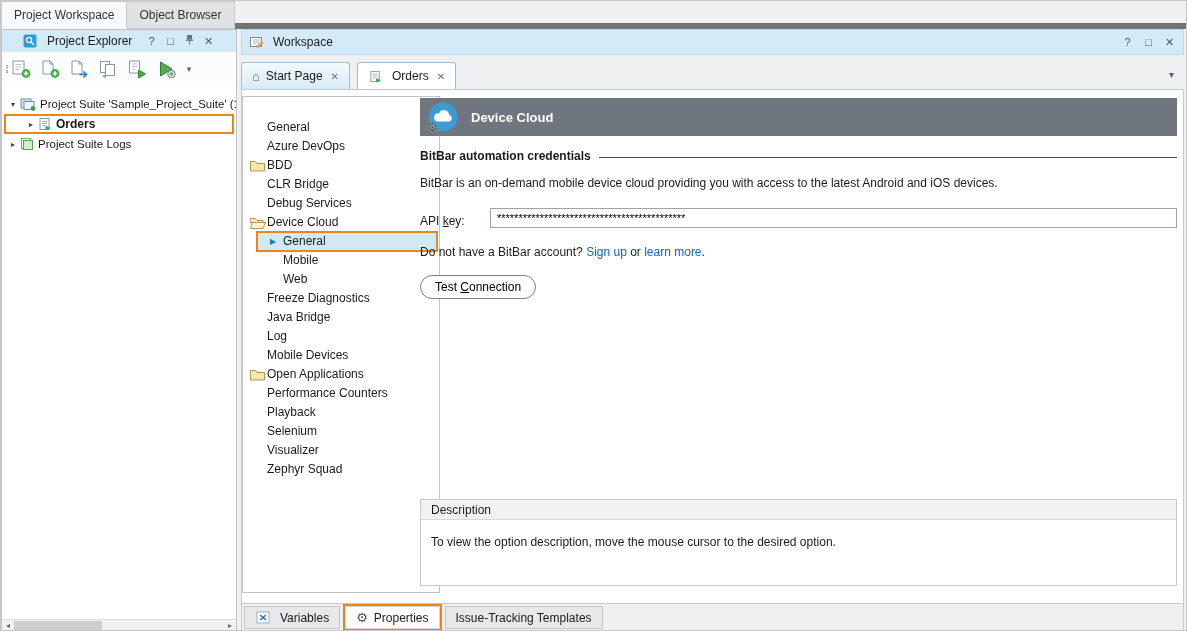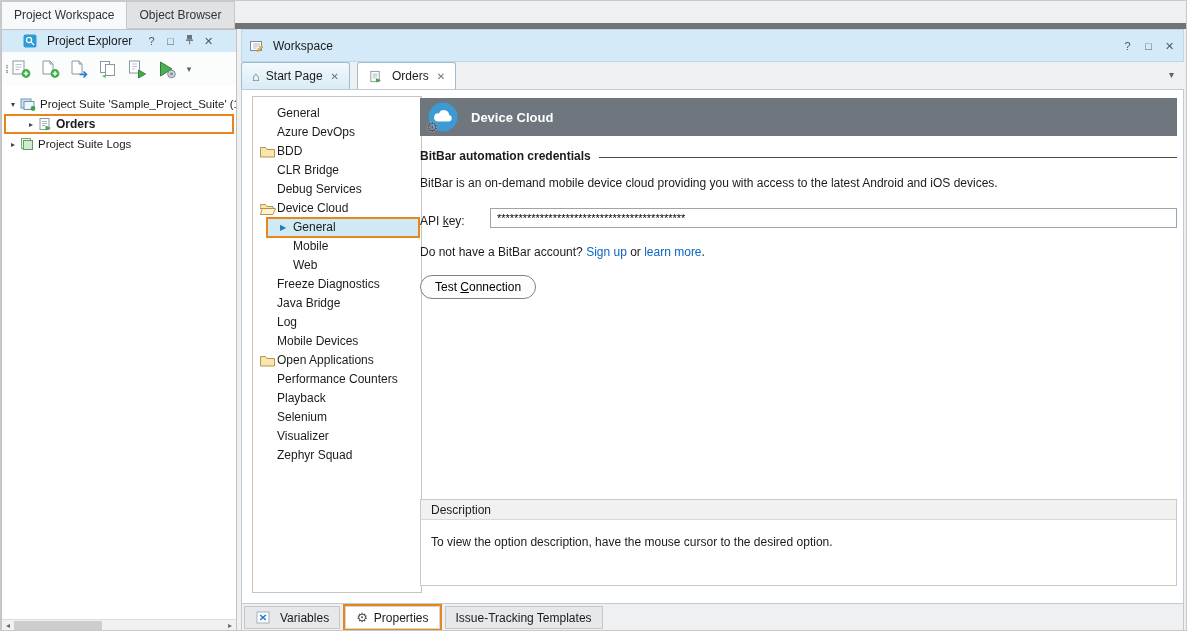--- a/index.html
+++ b/index.html
@@ -30,31 +30,31 @@
 .row-orders{padding-left:23px}
 .row-orders .tree-label{font-weight:bold;font-size:12px}
 .orders-box{position:absolute;left:2px;right:2px;top:0;bottom:0;border:2px solid #e8861c}
 .hscroll{position:absolute;left:0;right:0;bottom:0;height:12px;background:#f1f1f1;border-top:1px solid #ddd}
 .hthumb{position:absolute;left:12px;top:1px;width:88px;height:10px;background:#cdcdcd}
 .harrow{position:absolute;top:0;width:12px;height:12px;color:#6a6a6a;font-size:8px;line-height:12px;text-align:center}
 .harrow.left{left:0}.harrow.right{right:0}
 
 
 .right-panel{position:absolute;left:240px;top:28px;width:943px;height:603px}
-.ws-header{position:absolute;left:0;top:0;right:0;height:33px;background:#d5eaf8;border:1px solid #bdd7e7;display:flex;align-items:center;padding:0 6px;gap:6px}
+.ws-header{position:absolute;left:0;top:0;right:0;height:26px;background:#d5eaf8;border:1px solid #bdd7e7;display:flex;align-items:center;padding:0 6px;gap:6px}
 .ws-title{flex:1}
 .doc-tabstrip{position:absolute;left:0;top:26px;right:0;height:34px;display:flex;align-items:flex-end}
 .doc-tab{height:27px;display:flex;align-items:center;gap:6px;padding:0 10px;border:1px solid #9fbdd1;border-bottom:none;border-radius:3px 3px 0 0;background:linear-gradient(#f2f9fd,#d9ebf6);margin-right:7px;cursor:default}
 .doc-tab.active{background:#fff}
 .tab-close{font-size:10px;color:#6b7278;margin-left:2px}
 .strip-dd{position:absolute;right:10px;bottom:9px;color:#5a6268;font-size:10px}
 .doc-body{position:absolute;left:0;top:60px;right:0;bottom:28px;background:#fff;border:1px solid #bfccd6}
 
 
-.options-list{position:absolute;left:10px;top:6px;width:170px;bottom:10px;border:1px solid #c5c5c5;background:#fff;padding-top:7px;overflow:hidden}
+.options-list{position:absolute;left:0;top:6px;width:198px;bottom:10px;border:1px solid #c5c5c5;background:#fff;padding-top:21px;overflow:hidden}
 .opt-row{position:relative;height:19px;line-height:19px}
 .opt-label{position:relative;display:inline-block;margin-left:24px}
 .opt-row.lvl1 .opt-label{margin-left:40px}
 .folder-icon{position:absolute;left:7px;top:4px;display:flex}
 .sel-box{position:absolute;left:13px;right:1px;top:-1px;bottom:-1px;background:#cfeaf5;border:2px solid #e8861c}
 .arrow-icon{position:absolute;left:27px;top:0;font-size:8px;color:#1b7ac2}
 
 
 .content{position:absolute;left:178px;top:8px;right:6px;bottom:10px}
 .banner{height:38px;background:#6f767d;display:flex;align-items:center;position:relative}
@@ -306,21 +306,21 @@
           <span>Do not have a BitBar account?</span>
           <a class="link">Sign up</a>
           <span>or</span>
           <a class="link">learn more</a><span>.</span>
         </div>
 
         <button class="test-btn"><span>Test </span><span class="mn">C</span><span>onnection</span></button>
 
         <div class="desc-box">
           <div class="desc-hdr">Description</div>
-          <div class="desc-body">To view the option description, have the mouse cursor to the desired option.</div>
+          <div class="desc-body">To view the option description, move the mouse cursor to the desired option.</div>
         </div>
       </div>
     </div>
 
     <div class="bottom-bar">
       <div class="btab">
         <span class="ticon">
           <svg width="14" height="13" viewBox="0 0 14 13">
               <rect x="1" y="1" width="12" height="11" fill="#fff" stroke="#9fb3c0"></rect>
               <path d="M4.2 4l5.6 5M9.8 4l-5.6 5" stroke="#2277cc" stroke-width="1.5"></path>

